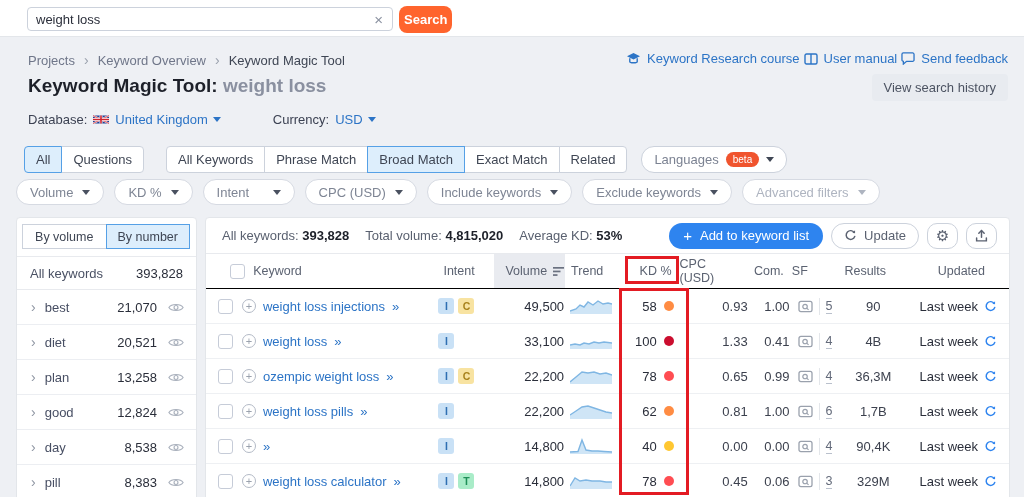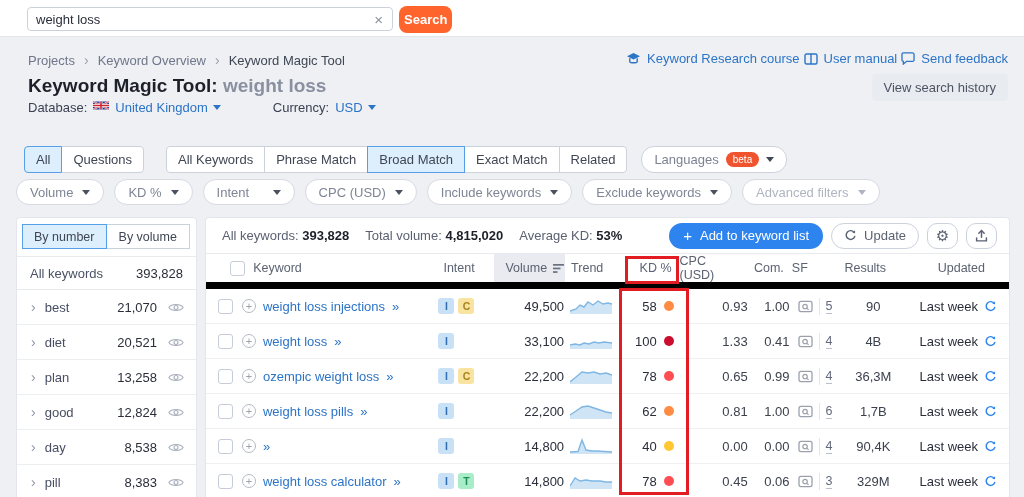--- a/index.html
+++ b/index.html
@@ -32,21 +32,21 @@
     display:flex; gap:9px; align-items:center; }
   .breadcrumb .sep { color:#9aa1ad; font-size:14px; }
   .breadcrumb .crumb-last { color:#3f4654; }
   .quick-links { position:absolute; top:51px; right:16px; display:flex; gap:4px; }
   .qlink { display:flex; align-items:center; gap:6px; color:#2c74c6; cursor:pointer; }
   .title-row { position:absolute; top:75px; left:28px; font-size:19px; font-weight:bold; }
   .title-query { color:#8a90a0; }
   .view-history { position:absolute; top:74px; right:16px; background:#e8ebf0;
     border:none; border-radius:4px; padding:6px 12px; color:#4c5362;
     font:13px "Liberation Sans",sans-serif; cursor:pointer; }
-  .db-row { position:absolute; top:100px; left:28px; display:flex; gap:6px; color:#3b4152; }
+  .db-row { position:absolute; top:112px; left:28px; display:flex; align-items:center; gap:6px; color:#3b4152; }
   .db-link { color:#2c74c6; display:flex; align-items:center; gap:5px; cursor:pointer; }
   .db-gap { width:40px; }
 
   
   .tabs-row { position:absolute; top:146px; left:16px; display:flex; gap:14px; }
   .tab-group { display:flex; }
   .tab { height:27px; padding:0 11px; background:#fff; border:1px solid #ccd2dc;
     color:#3f4654; font:13px "Liberation Sans",sans-serif; cursor:pointer; margin-left:-1px;
     display:flex; align-items:center; }
   .tab-group .tab:first-child { border-radius:4px 0 0 4px; margin-left:8px; }
@@ -94,21 +94,21 @@
     padding:0 14px; font:13px "Liberation Sans",sans-serif; display:flex; align-items:center; gap:8px; cursor:pointer; }
   .btn-add .plus { font-size:15px; }
   .btn-update { height:26px; background:#fff; border:1px solid #ccd2dc; border-radius:13px;
     padding:0 12px; color:#5a6170; font:13px "Liberation Sans",sans-serif;
     display:flex; align-items:center; gap:7px; cursor:pointer; }
   .btn-icon { width:31px; height:26px; background:#fff; border:1px solid #ccd2dc; border-radius:10px;
     display:flex; align-items:center; justify-content:center; color:#5a6170; cursor:pointer; font-size:15px; }
 
   
   .thead { height:35px; display:flex; align-items:stretch; padding:0 24px;
-    border-bottom:7px solid #000000; color:#5b6271; font-size:12.5px; }
+    border-bottom:1px solid #000000; color:#5b6271; font-size:12.5px; }
   .th, .td { display:flex; align-items:center; }
   .c-cb { width:24px; }
   .c-kw { width:197px; }
   .c-intent { width:52px; gap:4px; }
   .c-vol { width:74px; justify-content:flex-end; }
   .c-trend { width:58px; padding-left:6px; }
   .c-kd { width:60px; justify-content:flex-end; padding-right:8px; gap:7px; }
   .c-cpc { width:66px; justify-content:flex-end; }
   .c-com { width:42px; justify-content:flex-end; }
   .c-sf { width:52px; padding-left:8px; gap:6px; }
@@ -267,22 +267,22 @@
       <span class="caret"></span>
     </div>
   <div class="fpill disabled">
       <span>Advanced filters</span>
       <span class="caret"></span>
     </div>
 </div>
 
 <div class="sidebar">
   <div class="sb-toggle">
+    <div class="tab">By volume</div>
     <div class="tab active">By number</div>
-    <div class="tab">By volume</div>
   </div>
   <div class="sb-head">
     <span>All keywords</span>
     <span class="val">393,828</span>
   </div>
 
   <div class="sb-item">
     <span class="chev">›</span>
     <span class="lbl">best</span>
     <span class="val">21,070</span>

